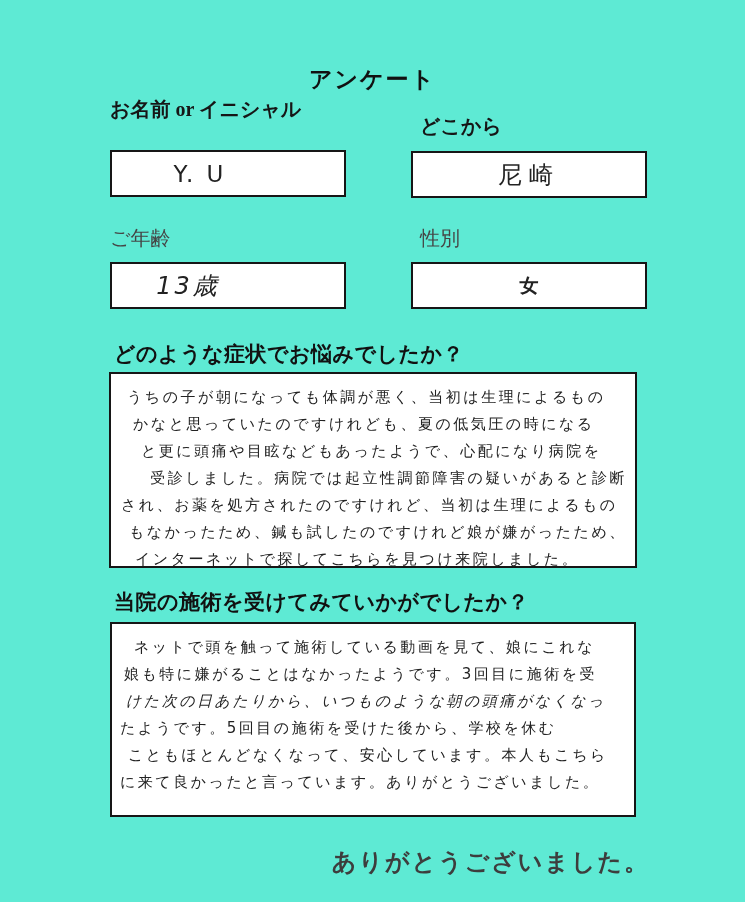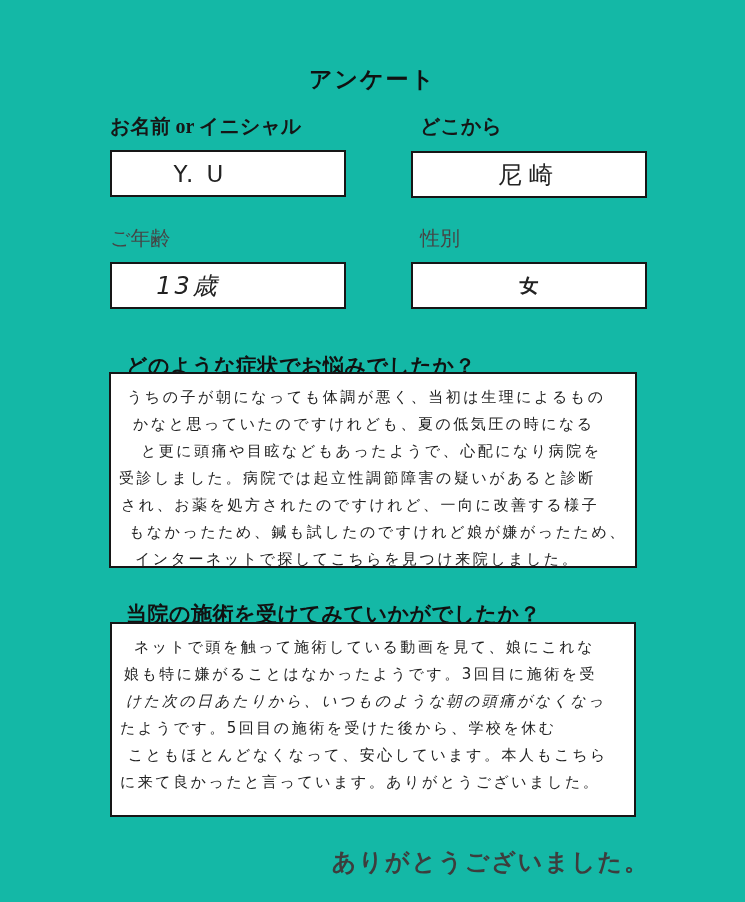--- a/index.html
+++ b/index.html
@@ -1,19 +1,19 @@
 <!DOCTYPE html>
 <html lang="ja"><head>
 <meta charset="utf-8">
 <style>
   html,body{margin:0;padding:0;background:#ffffff;}
   .page{
     position:relative;
     width:745px;height:902px;
-    background:#14b8a6;
+    background:#5eead4;
     font-family:"Liberation Serif","DejaVu Serif",serif;
     color:#1a1a1a;
     overflow:hidden;
   }
   .title{
     position:absolute;top:64px;left:0;width:100%;
     margin:0;text-align:center;
     font-size:23px;font-weight:bold;letter-spacing:2px;color:#111;
   }
   .label{position:absolute;font-size:20px;line-height:24px;white-space:nowrap;}
@@ -29,35 +29,35 @@
   }
   .hw{
     font-family:"DejaVu Sans",sans-serif;
     color:#222;
   }
   .hw-name{font-size:23px;letter-spacing:3px;transform:translateX(-28px);}
   .hw-from{font-size:24px;letter-spacing:7px;}
   .hw-age{font-size:24px;letter-spacing:3px;font-style:italic;transform:translateX(-40px);}
   .hw-gender{font-size:19px;font-weight:bold;}
   .q-heading{
-    position:absolute;margin:16px;
+    position:absolute;margin:4px;
     font-size:21px;font-weight:bold;color:#111;
     letter-spacing:0.5px;white-space:nowrap;
   }
   .big-box{padding:10px 8px 0 8px;}
   .hw-line{
     font-family:"DejaVu Sans",sans-serif;
     font-size:15px;line-height:27px;letter-spacing:2.5px;
     color:#222;white-space:nowrap;
   }
   
   .box-symptoms .hw-line:nth-child(1){padding-left:8px;}
   .box-symptoms .hw-line:nth-child(2){padding-left:14px;}
   .box-symptoms .hw-line:nth-child(3){padding-left:22px;}
-  .box-symptoms .hw-line:nth-child(4){padding-left:0;}
+  .box-symptoms .hw-line:nth-child(4){padding-left:0;text-align:right;}
   .box-symptoms .hw-line:nth-child(5){padding-left:2px;}
   .box-symptoms .hw-line:nth-child(6){padding-left:10px;}
   .box-symptoms .hw-line:nth-child(7){padding-left:16px;}
   .box-review .hw-line:nth-child(1){padding-left:14px;}
   .box-review .hw-line:nth-child(2){padding-left:4px;}
   .box-review .hw-line:nth-child(3){padding-left:6px;font-style:italic;}
   .box-review .hw-line:nth-child(4){padding-left:0;}
   .box-review .hw-line:nth-child(5){padding-left:8px;}
   .box-review .hw-line:nth-child(6){padding-left:0;}
   .box-review .hw-line:nth-child(7){padding-left:2px;}
@@ -66,21 +66,21 @@
     font-size:24px;color:#3d3d3d;letter-spacing:2px;white-space:nowrap;font-weight:bold;
   }
 </style>
 </head>
 <body>
 
 <div class="page">
 
   <h1 class="title">アンケート</h1>
 
-  <div class="label lbl-strong" style="left:110px;top:114px;">お名前 or イニシャル</div>
+  <div class="label lbl-strong" style="left:110px;top:97px;">お名前 or イニシャル</div>
   <div class="label lbl-strong" style="left:420px;top:114px;">どこから</div>
 
   <div class="box small-box" style="left:110px;top:150px;">
     <span class="hw hw-name">Y. U</span>
   </div>
   <div class="box small-box" style="left:411px;top:151px;">
     <span class="hw hw-from">尼崎</span>
   </div>
 
   <div class="label lbl-muted" style="left:110px;top:226px;">ご年齢</div>
@@ -92,21 +92,21 @@
   <div class="box small-box" style="left:411px;top:262px;">
     <span class="hw hw-gender">女</span>
   </div>
 
   <h2 class="q-heading" style="left:110px;top:336px;">どのような症状でお悩みでしたか？</h2>
   <div class="box big-box box-symptoms" style="left:109px;top:372px;width:528px;height:196px;">
     <div class="hw-line">うちの子が朝になっても体調が悪く、当初は生理によるもの</div>
     <div class="hw-line">かなと思っていたのですけれども、夏の低気圧の時になる</div>
     <div class="hw-line">と更に頭痛や目眩などもあったようで、心配になり病院を</div>
     <div class="hw-line">受診しました。病院では起立性調節障害の疑いがあると診断</div>
-    <div class="hw-line">され、お薬を処方されたのですけれど、一向に改善する様子</div>
+    <div class="hw-line">され、お薬を処方されたのですけれど、当初は生理によるもの</div>
     <div class="hw-line">もなかったため、鍼も試したのですけれど娘が嫌がったため、</div>
     <div class="hw-line">インターネットで探してこちらを見つけ来院しました。</div>
   </div>
 
   <h2 class="q-heading" style="left:110px;top:584px;">当院の施術を受けてみていかがでしたか？</h2>
   <div class="box big-box box-review" style="left:110px;top:622px;width:526px;height:195px;">
     <div class="hw-line">ネットで頭を触って施術している動画を見て、娘にこれな</div>
     <div class="hw-line">娘も特に嫌がることはなかったようです。3回目に施術を受</div>
     <div class="hw-line">けた次の日あたりから、いつものような朝の頭痛がなくなっ</div>
     <div class="hw-line">たようです。5回目の施術を受けた後から、学校を休む</div>

